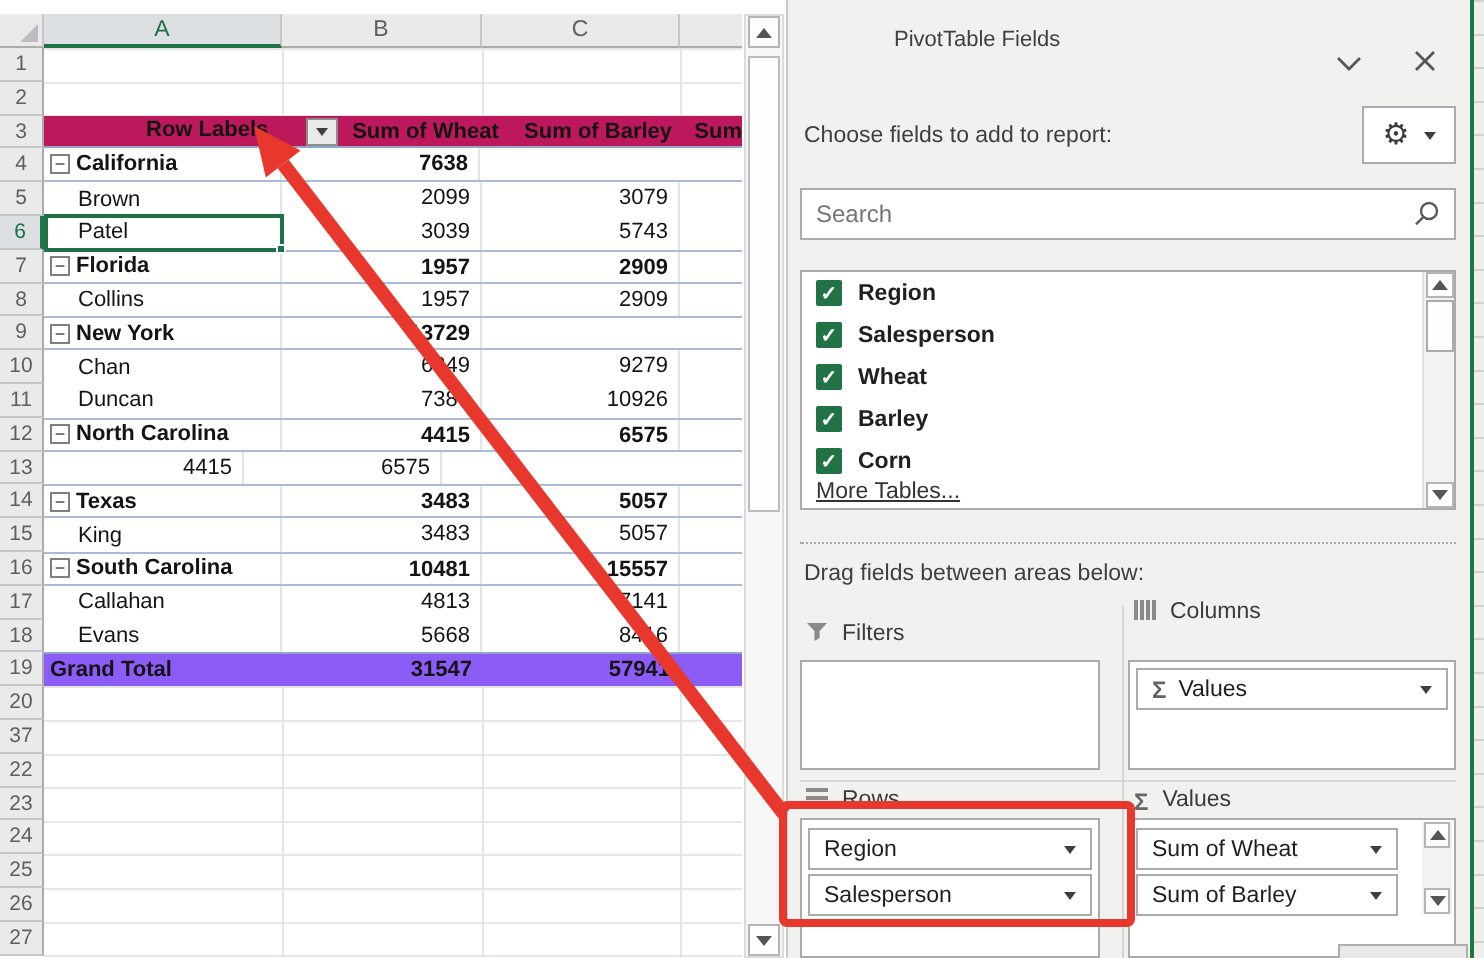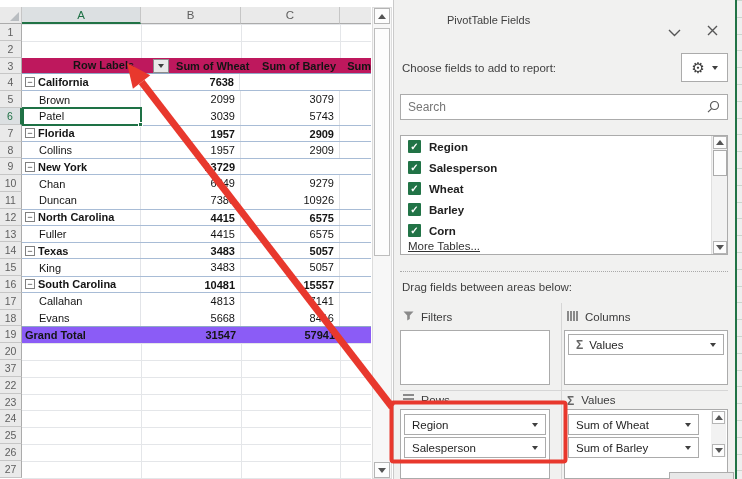--- a/index.html
+++ b/index.html
@@ -240,23 +240,20 @@
       <div class="prow region">
         <div class="cA">
           <span class="collapse">−</span>
           <span>North Carolina</span>
         </div>
         <div class="cB num">4415</div>
         <div class="cC num">6575</div>
         <div class="cD"></div>
       </div>
       <div class="prow item">
-        <div class="cA">
-          <span>Fuller</span>
-        </div>
         <div class="cB num">4415</div>
         <div class="cC num">6575</div>
         <div class="cD"></div>
       </div>
       <div class="prow region">
         <div class="cA">
           <span class="collapse">−</span>
           <span>Texas</span>
         </div>
         <div class="cB num">3483</div>
@@ -386,21 +383,21 @@
   <div id="drag-hint">Drag fields between areas below:</div>
   <div id="vdiv"></div>
   <div id="hdiv"></div>
 
   <div class="area-label" style="left:9px;top:311px;">
     <svg width="11" height="10">
         <path d="M0.5 0.5 H10.5 L6.8 4.5 V8 L4.2 9.5 V4.5 Z" fill="#8A8A8A"></path>
       </svg>
     <span>Filters</span>
   </div>
-  <div class="area-label" style="left:173px;top:311px;">
+  <div class="area-label" style="left:173px;top:300px;">
     <svg width="11" height="10">
         <rect x="0" y="0" width="2" height="10" fill="#8A8A8A"></rect>
         <rect x="3" y="0" width="2" height="10" fill="#8A8A8A"></rect>
         <rect x="6" y="0" width="2" height="10" fill="#8A8A8A"></rect>
         <rect x="9" y="0" width="2" height="10" fill="#8A8A8A"></rect>
       </svg>
     <span>Columns</span>
   </div>
 
   <div class="area-box" style="left:6px;top:330px;width:150px;height:55px;"></div>

